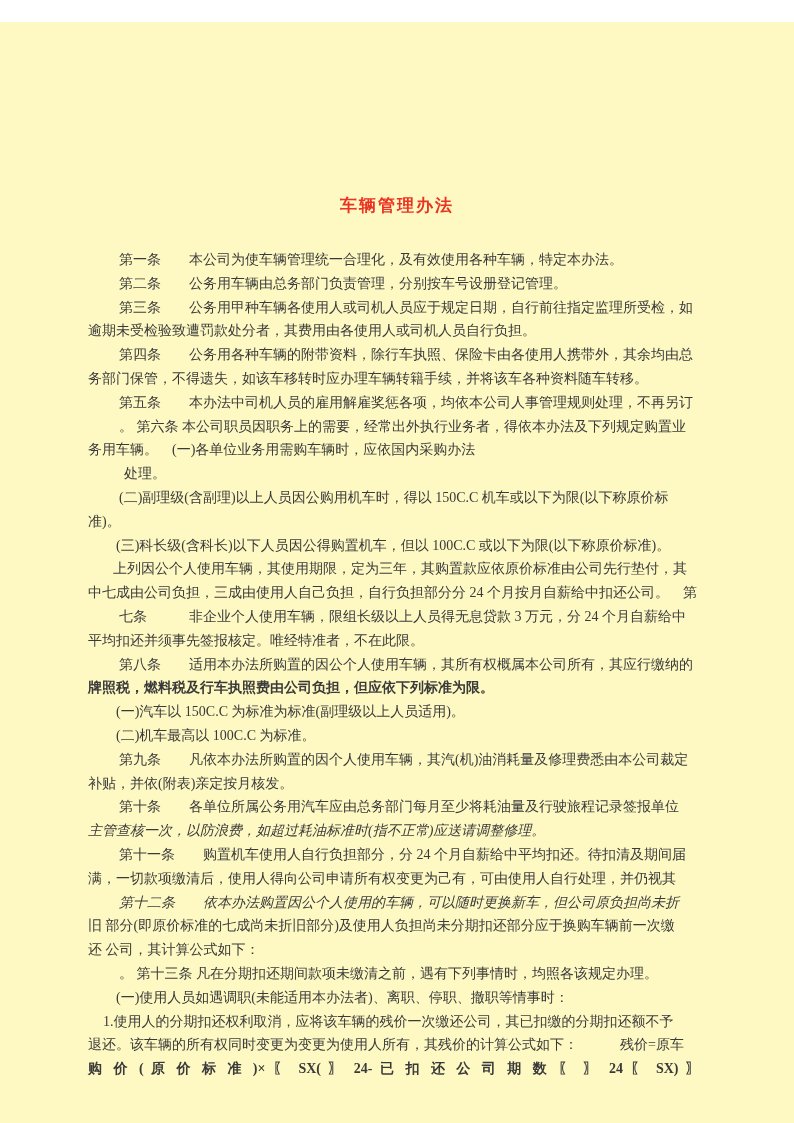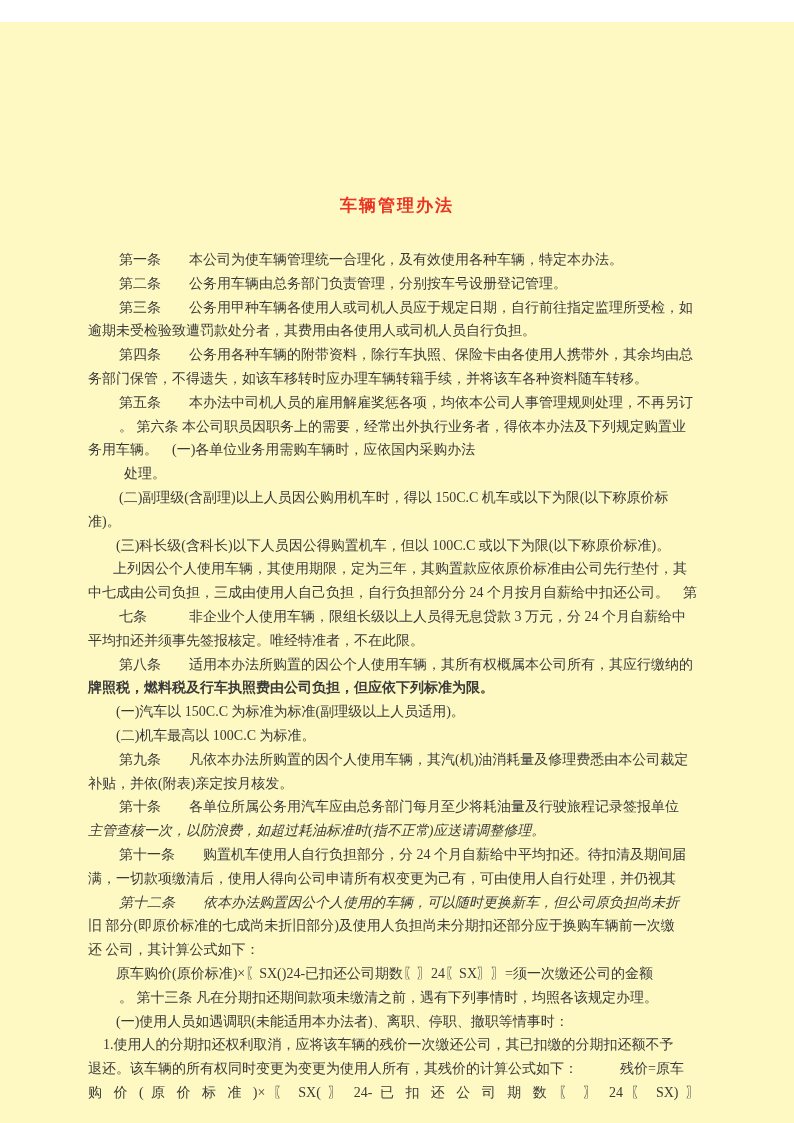--- a/index.html
+++ b/index.html
@@ -77,20 +77,19 @@
       <div class="line" style="padding-left: 28px; color: rgb(58, 58, 58);">(二)机车最高以 100C.C 为标准。</div>
       <div class="line" style="padding-left: 31px; color: rgb(58, 58, 58);">第九条　　凡依本办法所购置的因个人使用车辆，其汽(机)油消耗量及修理费悉由本公司裁定</div>
       <div class="line" style="padding-left: 0px; color: rgb(58, 58, 58);">补贴，并依(附表)亲定按月核发。</div>
       <div class="line" style="padding-left: 31px; color: rgb(58, 58, 58);">第十条　　各单位所属公务用汽车应由总务部门每月至少将耗油量及行驶旅程记录签报单位</div>
       <div class="line" style="padding-left: 0px; color: rgb(58, 58, 58); font-style: italic;">主管查核一次，以防浪费，如超过耗油标准时(指不正常)应送请调整修理。</div>
       <div class="line" style="padding-left: 31px; color: rgb(58, 58, 58);">第十一条　　购置机车使用人自行负担部分，分 24 个月自薪给中平均扣还。待扣清及期间届</div>
       <div class="line" style="padding-left: 0px; color: rgb(58, 58, 58);">满，一切款项缴清后，使用人得向公司申请所有权变更为己有，可由使用人自行处理，并仍视其</div>
       <div class="line" style="padding-left: 31px; color: rgb(58, 58, 58); font-style: italic;">第十二条　　依本办法购置因公个人使用的车辆，可以随时更换新车，但公司原负担尚未折</div>
       <div class="line" style="padding-left: 0px; color: rgb(58, 58, 58);">旧 部分(即原价标准的七成尚未折旧部分)及使用人负担尚未分期扣还部分应于换购车辆前一次缴</div>
       <div class="line" style="padding-left: 0px; color: rgb(58, 58, 58);">还 公司，其计算公式如下：</div>
-      <div class="line" style="padding-left: 28px; color: rgb(58, 58, 58);">原车购价(原价标准)×〖SX()24-已扣还公司期数〖〗24〖SX〗〗=须一次缴还公司的金额</div>
       <div class="line" style="padding-left: 31px; color: rgb(58, 58, 58);">。 第十三条 凡在分期扣还期间款项未缴清之前，遇有下列事情时，均照各该规定办理。</div>
       <div class="line" style="padding-left: 28px; color: rgb(58, 58, 58);">(一)使用人员如遇调职(未能适用本办法者)、离职、停职、撤职等情事时：</div>
       <div class="line" style="padding-left: 15px; color: rgb(58, 58, 58);">1.使用人的分期扣还权利取消，应将该车辆的残价一次缴还公司，其已扣缴的分期扣还额不予</div>
       <div class="line" style="padding-left: 0px; color: rgb(58, 58, 58);">退还。该车辆的所有权同时变更为变更为使用人所有，其残价的计算公式如下：　　　残价=原车</div>
-      <div class="line justify-last" style="padding-left: 0px; color: rgb(58, 58, 58);">购 价 ( 原 价 标 准 )× 〖 SX( 〗 24- 已 扣 还 公 司 期 数 〖 〗 24 〖 SX) 〗</div>
+      <div class="line justify-last" style="padding-left: 0px; color: rgb(58, 58, 58); font-weight: bold;">购 价 ( 原 价 标 准 )× 〖 SX( 〗 24- 已 扣 还 公 司 期 数 〖 〗 24 〖 SX) 〗</div>
     </div>
 </div>
 
 </body></html>

